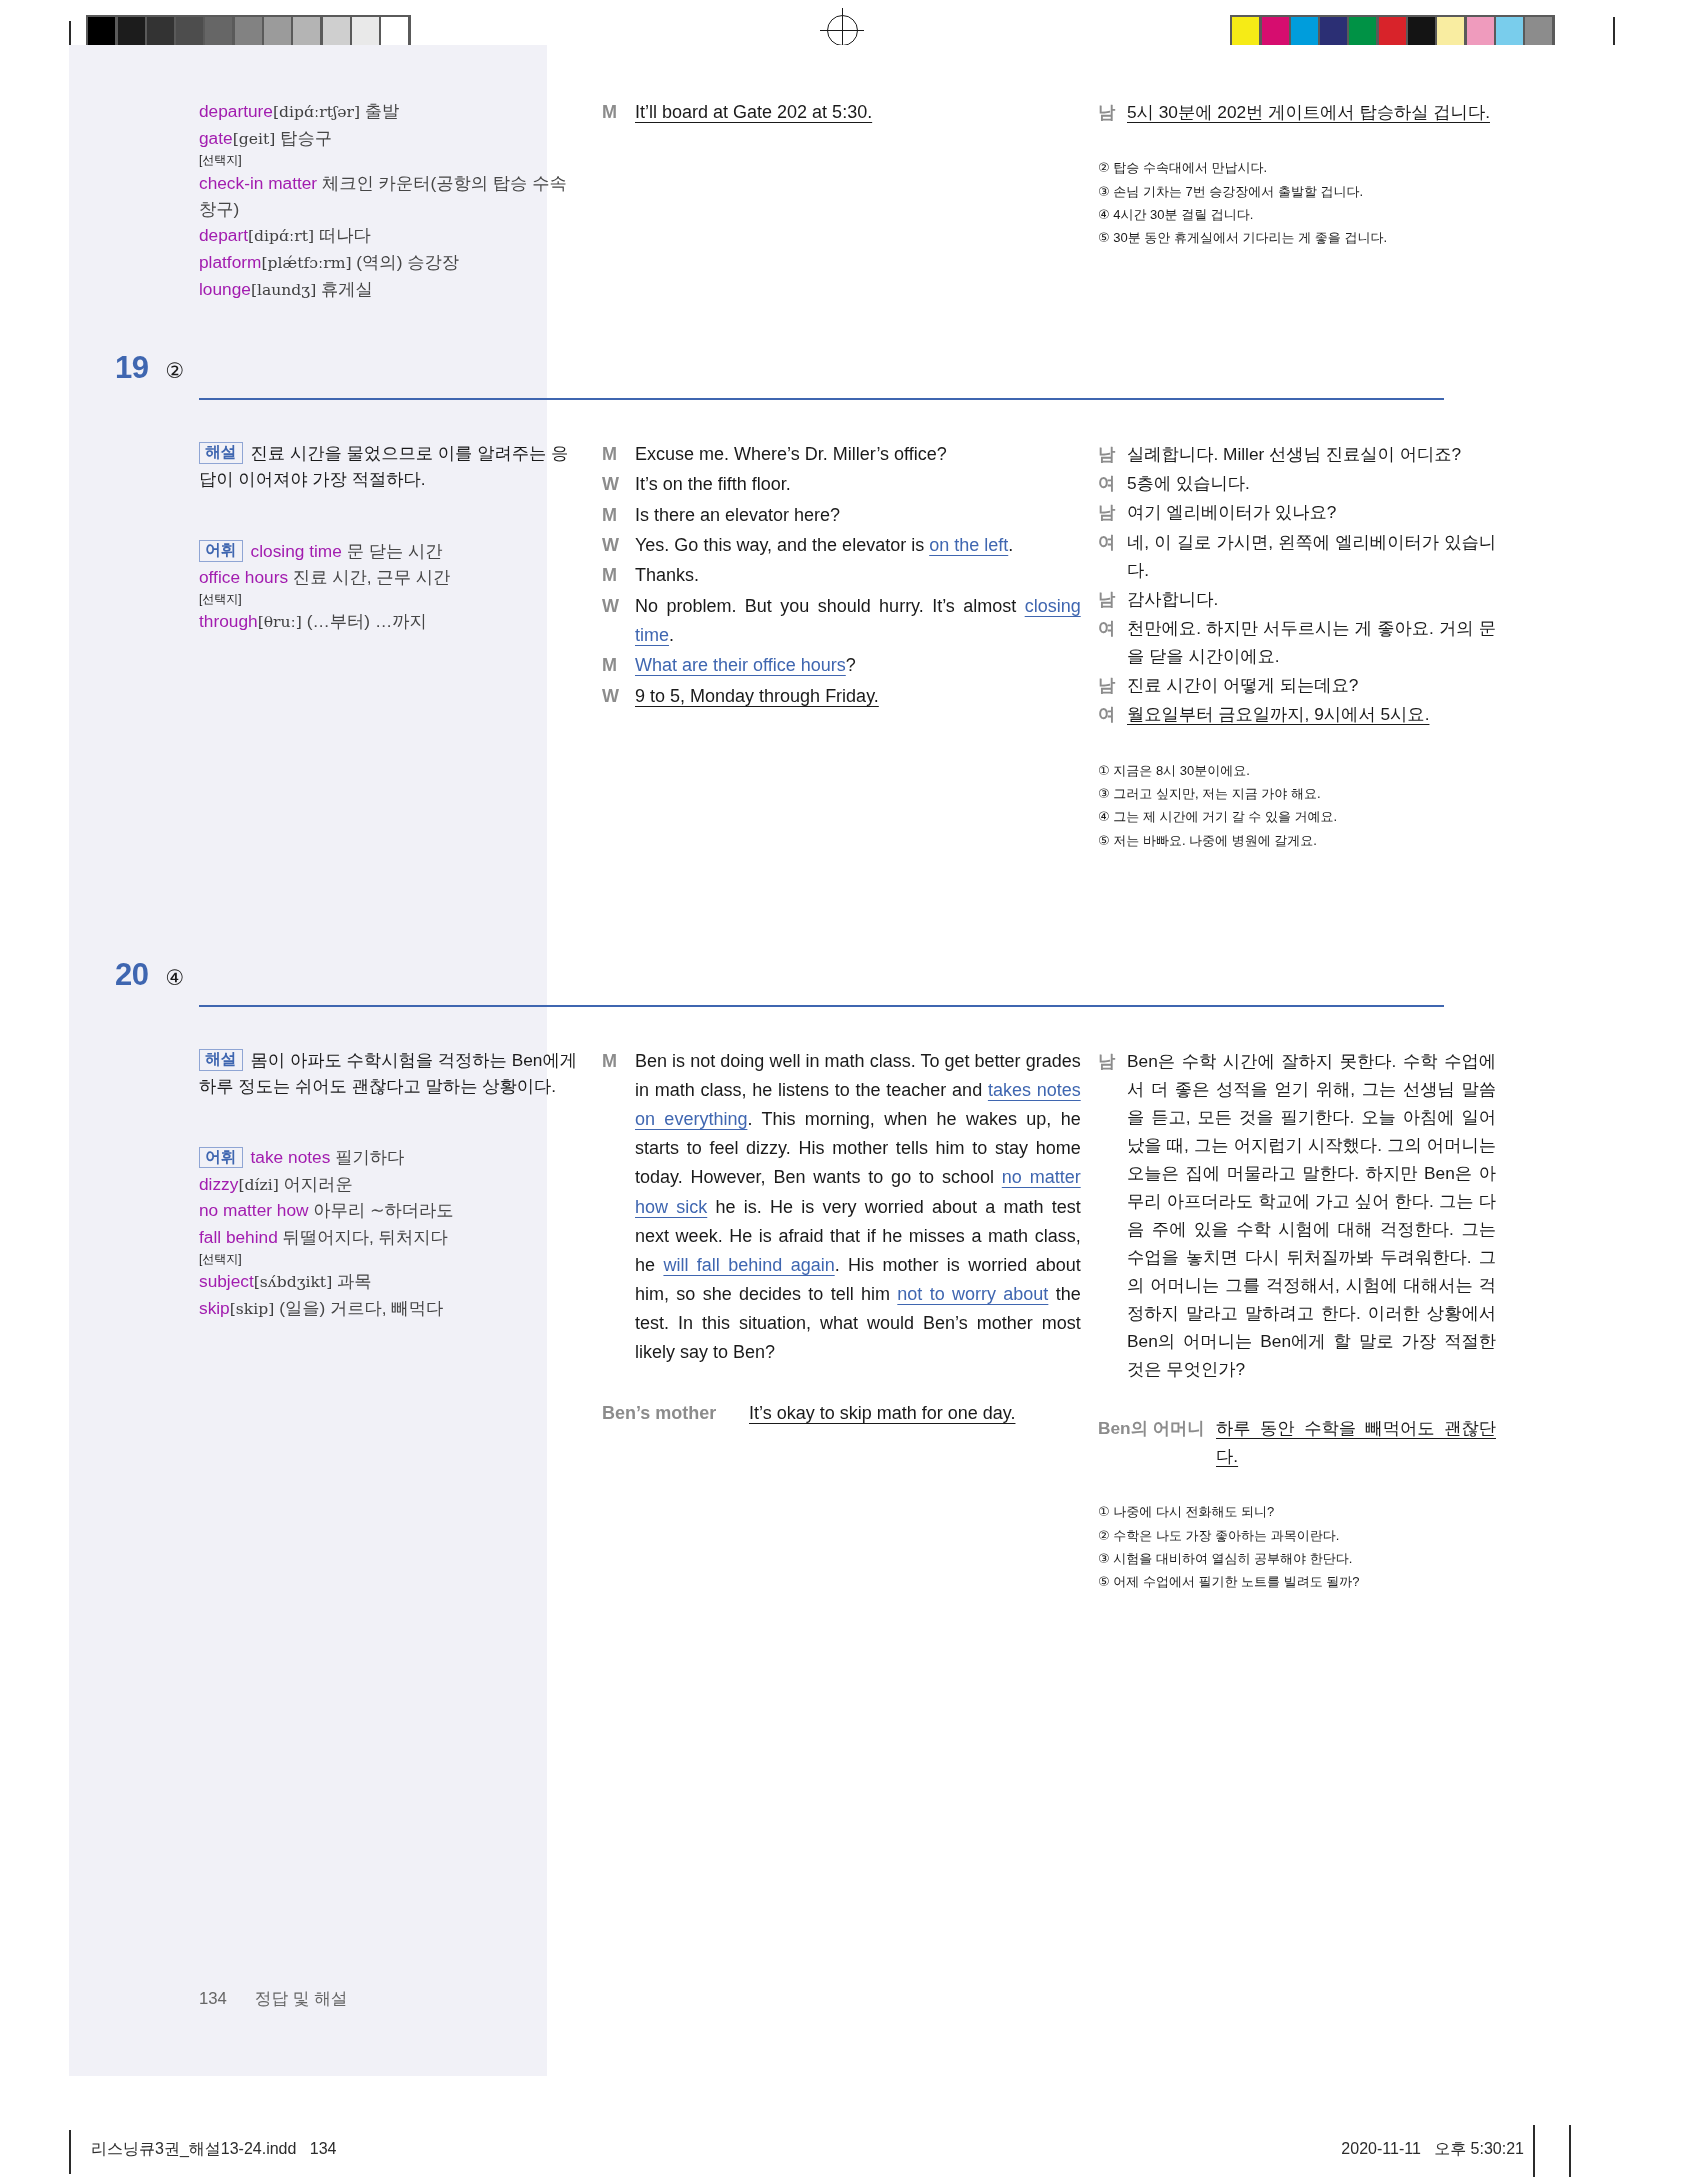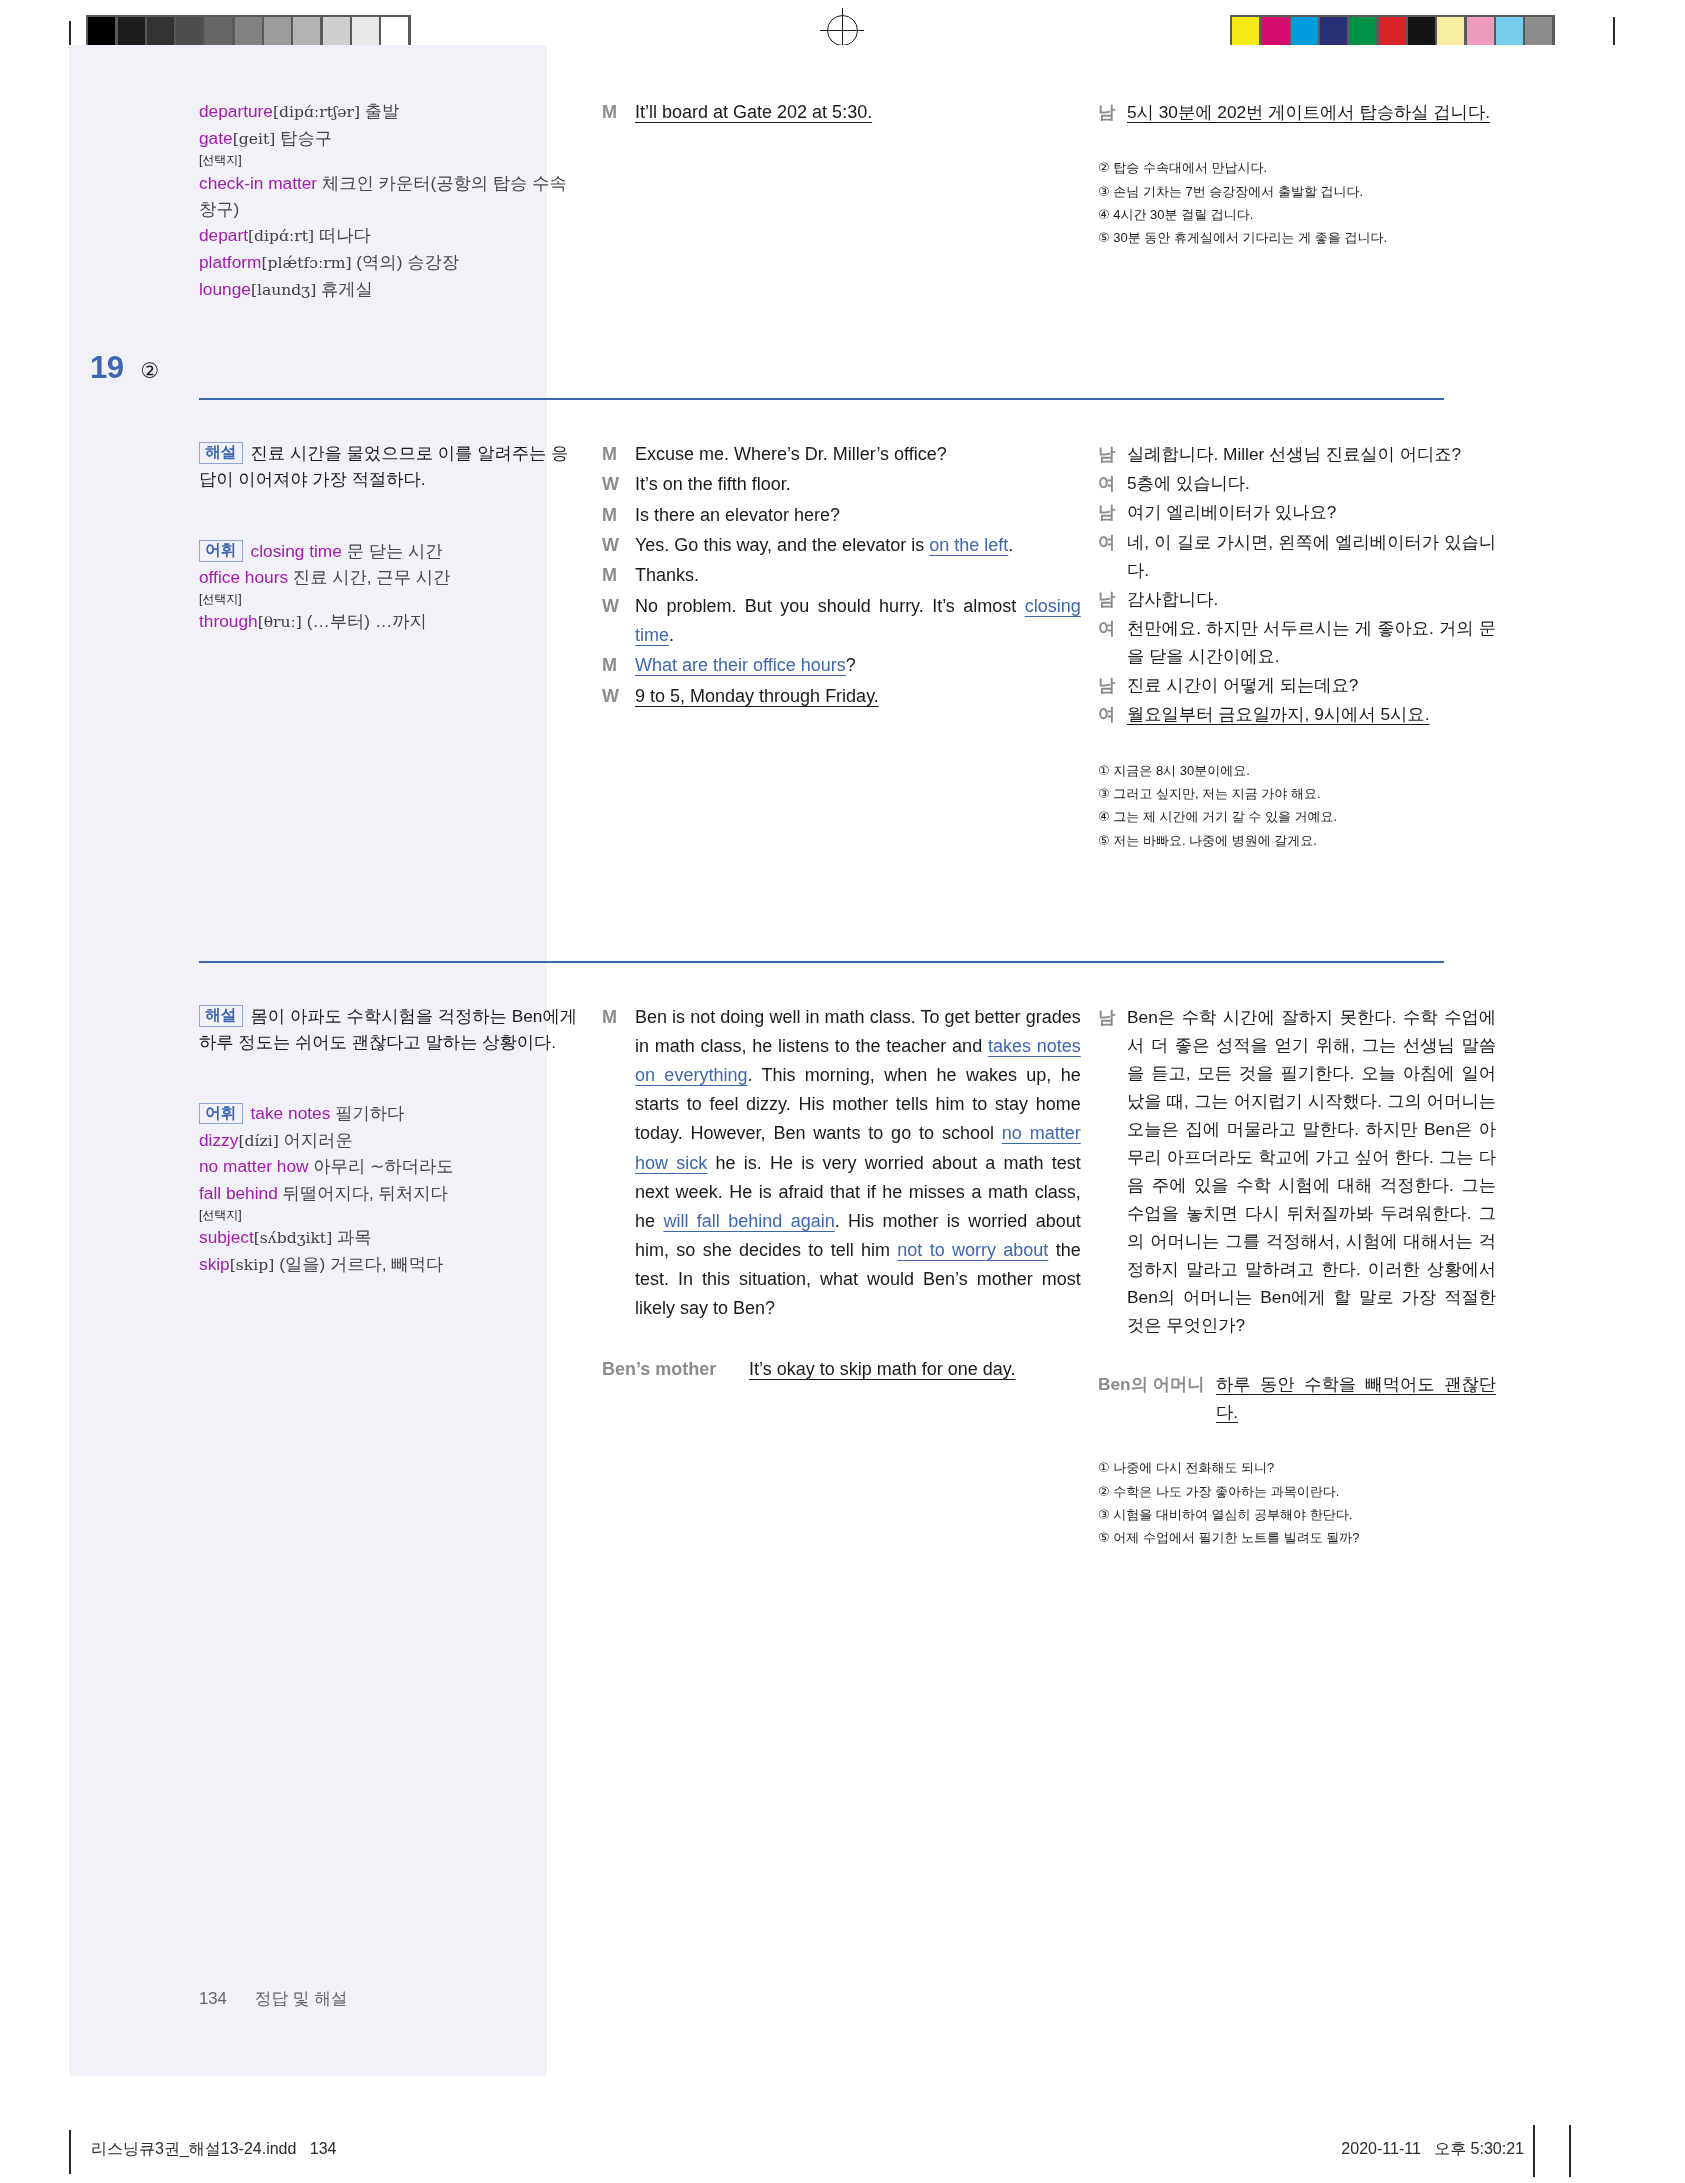--- a/index.html
+++ b/index.html
@@ -82,21 +82,21 @@
     display: flex;
     align-items: flex-start;
   }
   .col-left  { width: 403px; margin-left: 199px; flex: 0 0 403px; box-sizing: border-box; padding-right: 23px; }
   .col-mid   { width: 496px; flex: 0 0 496px; box-sizing: border-box; padding-right: 17.3px; }
   .col-right { width: 398px; flex: 0 0 398px; box-sizing: border-box; }
 
   
   .qhead {
     position: relative;
-    margin-left: 90px;
+    margin-left: 115px;
     width: 1239px;
     padding-bottom: 8px;
   }
   .qnum {
     font-size: 31px;
     font-weight: bold;
     color: #3f66b0;
     letter-spacing: -0.6px;
     display: inline-block;
     vertical-align: baseline;
@@ -413,20 +413,23 @@
             <div class="choice">① 지금은 8시 30분이에요.</div>
             <div class="choice">③ 그러고 싶지만, 저는 지금 가야 해요.</div>
             <div class="choice">④ 그는 제 시간에 거기 갈 수 있을 거예요.</div>
             <div class="choice">⑤ 저는 바빠요. 나중에 병원에 갈게요.</div>
           </div>
 
         </div>
       </div>
 
       <div style="height:104px;"></div>
+      <div class="qhead">
+        <span class="qnum">20</span><span class="qans">④</span>
+      </div>
       <div class="qrule"></div>
 
       <div class="qblock">
         <div class="cols">
 
           <div class="col-left">
             <div class="expl-para">
               <span class="chip">해설</span><span>몸이 아파도 수학시험을 걱정하는 Ben에게 하루 정도는 쉬어도 괜찮다고 말하는 상황이다.</span>
             </div>
             <div class="vspace-lg"></div>

